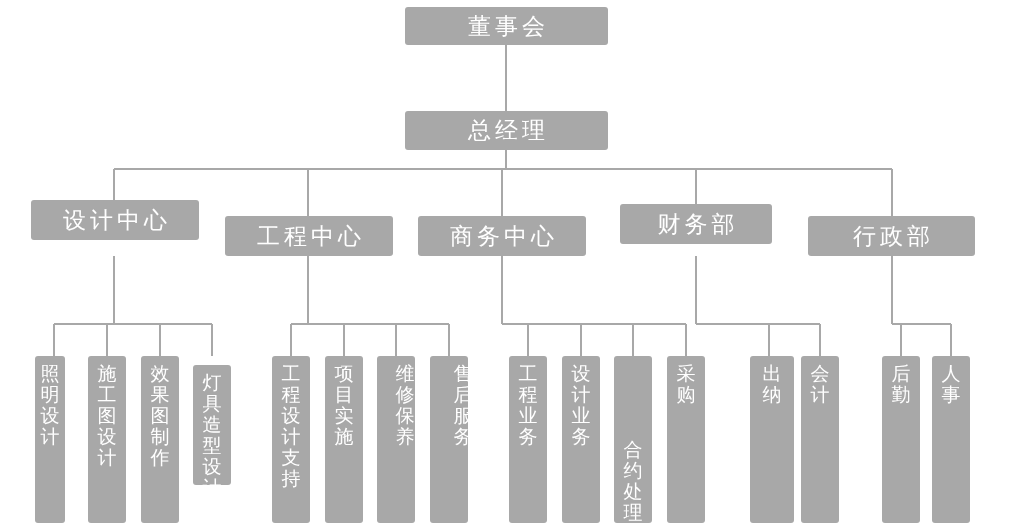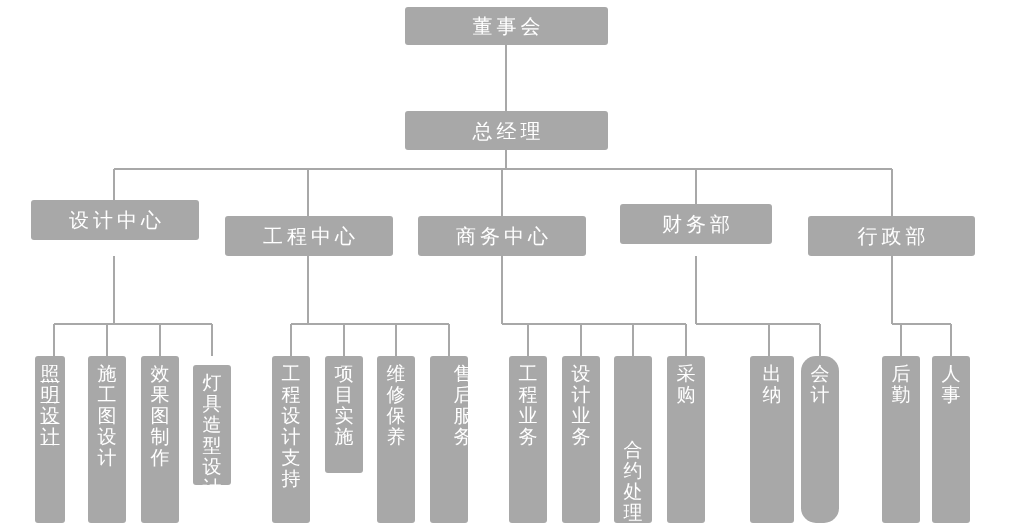--- a/index.html
+++ b/index.html
@@ -34,21 +34,21 @@
     z-index: 2;
   }
   .node-label {
     display: block;
     text-align: center;
     color: #ffffff;
     font-weight: normal;
   }
   
   .node.horiz .node-label {
-    font-size: 20px;
+    font-size: 23px;
     letter-spacing: 4px;
     text-indent: 4px;
     line-height: 1;
     white-space: nowrap;
   }
   
   .node.vert {
     align-items: flex-start;
     padding-top: 7px;
   }
@@ -130,40 +130,40 @@
   <div class="node horiz" style="left:418px; top:216px; width:168px; height:40px;">
     <span class="node-label">商务中心</span>
   </div>
   <div class="node horiz" style="left:620px; top:204px; width:152px; height:40px;">
     <span class="node-label">财务部</span>
   </div>
   <div class="node horiz" style="left:808px; top:216px; width:167px; height:40px;">
     <span class="node-label">行政部</span>
   </div>
 
-  <div class="node vert" style="left:35px; top:356px; width:30px; height:167px;text-decoration:underline;">
+  <div class="node vert" style="left:35px; top:356px; width:30px; height:167px;">
     <span class="node-label">照明设计</span>
   </div>
   <div class="node vert" style="left:88px; top:356px; width:38px; height:167px;">
     <span class="node-label">施工图设计</span>
   </div>
   <div class="node vert" style="left:141px; top:356px; width:38px; height:167px;">
     <span class="node-label">效果图制作</span>
   </div>
   <div class="node vert" style="left:193px; top:365px; width:38px; height:120px;">
     <span class="node-label">灯具造型设计</span>
   </div>
 
   <div class="node vert" style="left:272px; top:356px; width:38px; height:167px;">
     <span class="node-label">工程设计支持</span>
   </div>
-  <div class="node vert" style="left:325px; top:356px; width:38px; height:117px;">
+  <div class="node vert" style="left:325px; top:356px; width:38px; height:167px;">
     <span class="node-label">项目实施</span>
   </div>
-  <div class="node vert" style="left:377px; top:356px; width:38px; height:167px;">
+  <div class="node vert" style="left:377px; top:356px; width:38px; height:167px;justify-content:flex-end;">
     <span class="node-label">维修保养</span>
   </div>
   <div class="node vert" style="left:430px; top:356px; width:38px; height:167px;padding-left:28px;">
     <span class="node-label">售后服务</span>
   </div>
 
   <div class="node vert" style="left:509px; top:356px; width:38px; height:167px;">
     <span class="node-label">工程业务</span>
   </div>
   <div class="node vert" style="left:562px; top:356px; width:38px; height:167px;">
@@ -172,21 +172,21 @@
   <div class="node vert" style="left:614px; top:356px; width:38px; height:167px;align-items:flex-end;">
     <span class="node-label">合约处理</span>
   </div>
   <div class="node vert" style="left:667px; top:356px; width:38px; height:167px;">
     <span class="node-label">采购</span>
   </div>
 
   <div class="node vert" style="left:750px; top:356px; width:44px; height:167px;">
     <span class="node-label">出纳</span>
   </div>
-  <div class="node vert" style="left:801px; top:356px; width:38px; height:167px;border-radius:15px;">
+  <div class="node vert" style="left:801px; top:356px; width:38px; height:167px;">
     <span class="node-label">会计</span>
   </div>
 
   <div class="node vert" style="left:882px; top:356px; width:38px; height:167px;">
     <span class="node-label">后勤</span>
   </div>
   <div class="node vert" style="left:932px; top:356px; width:38px; height:167px;">
     <span class="node-label">人事</span>
   </div>
 

